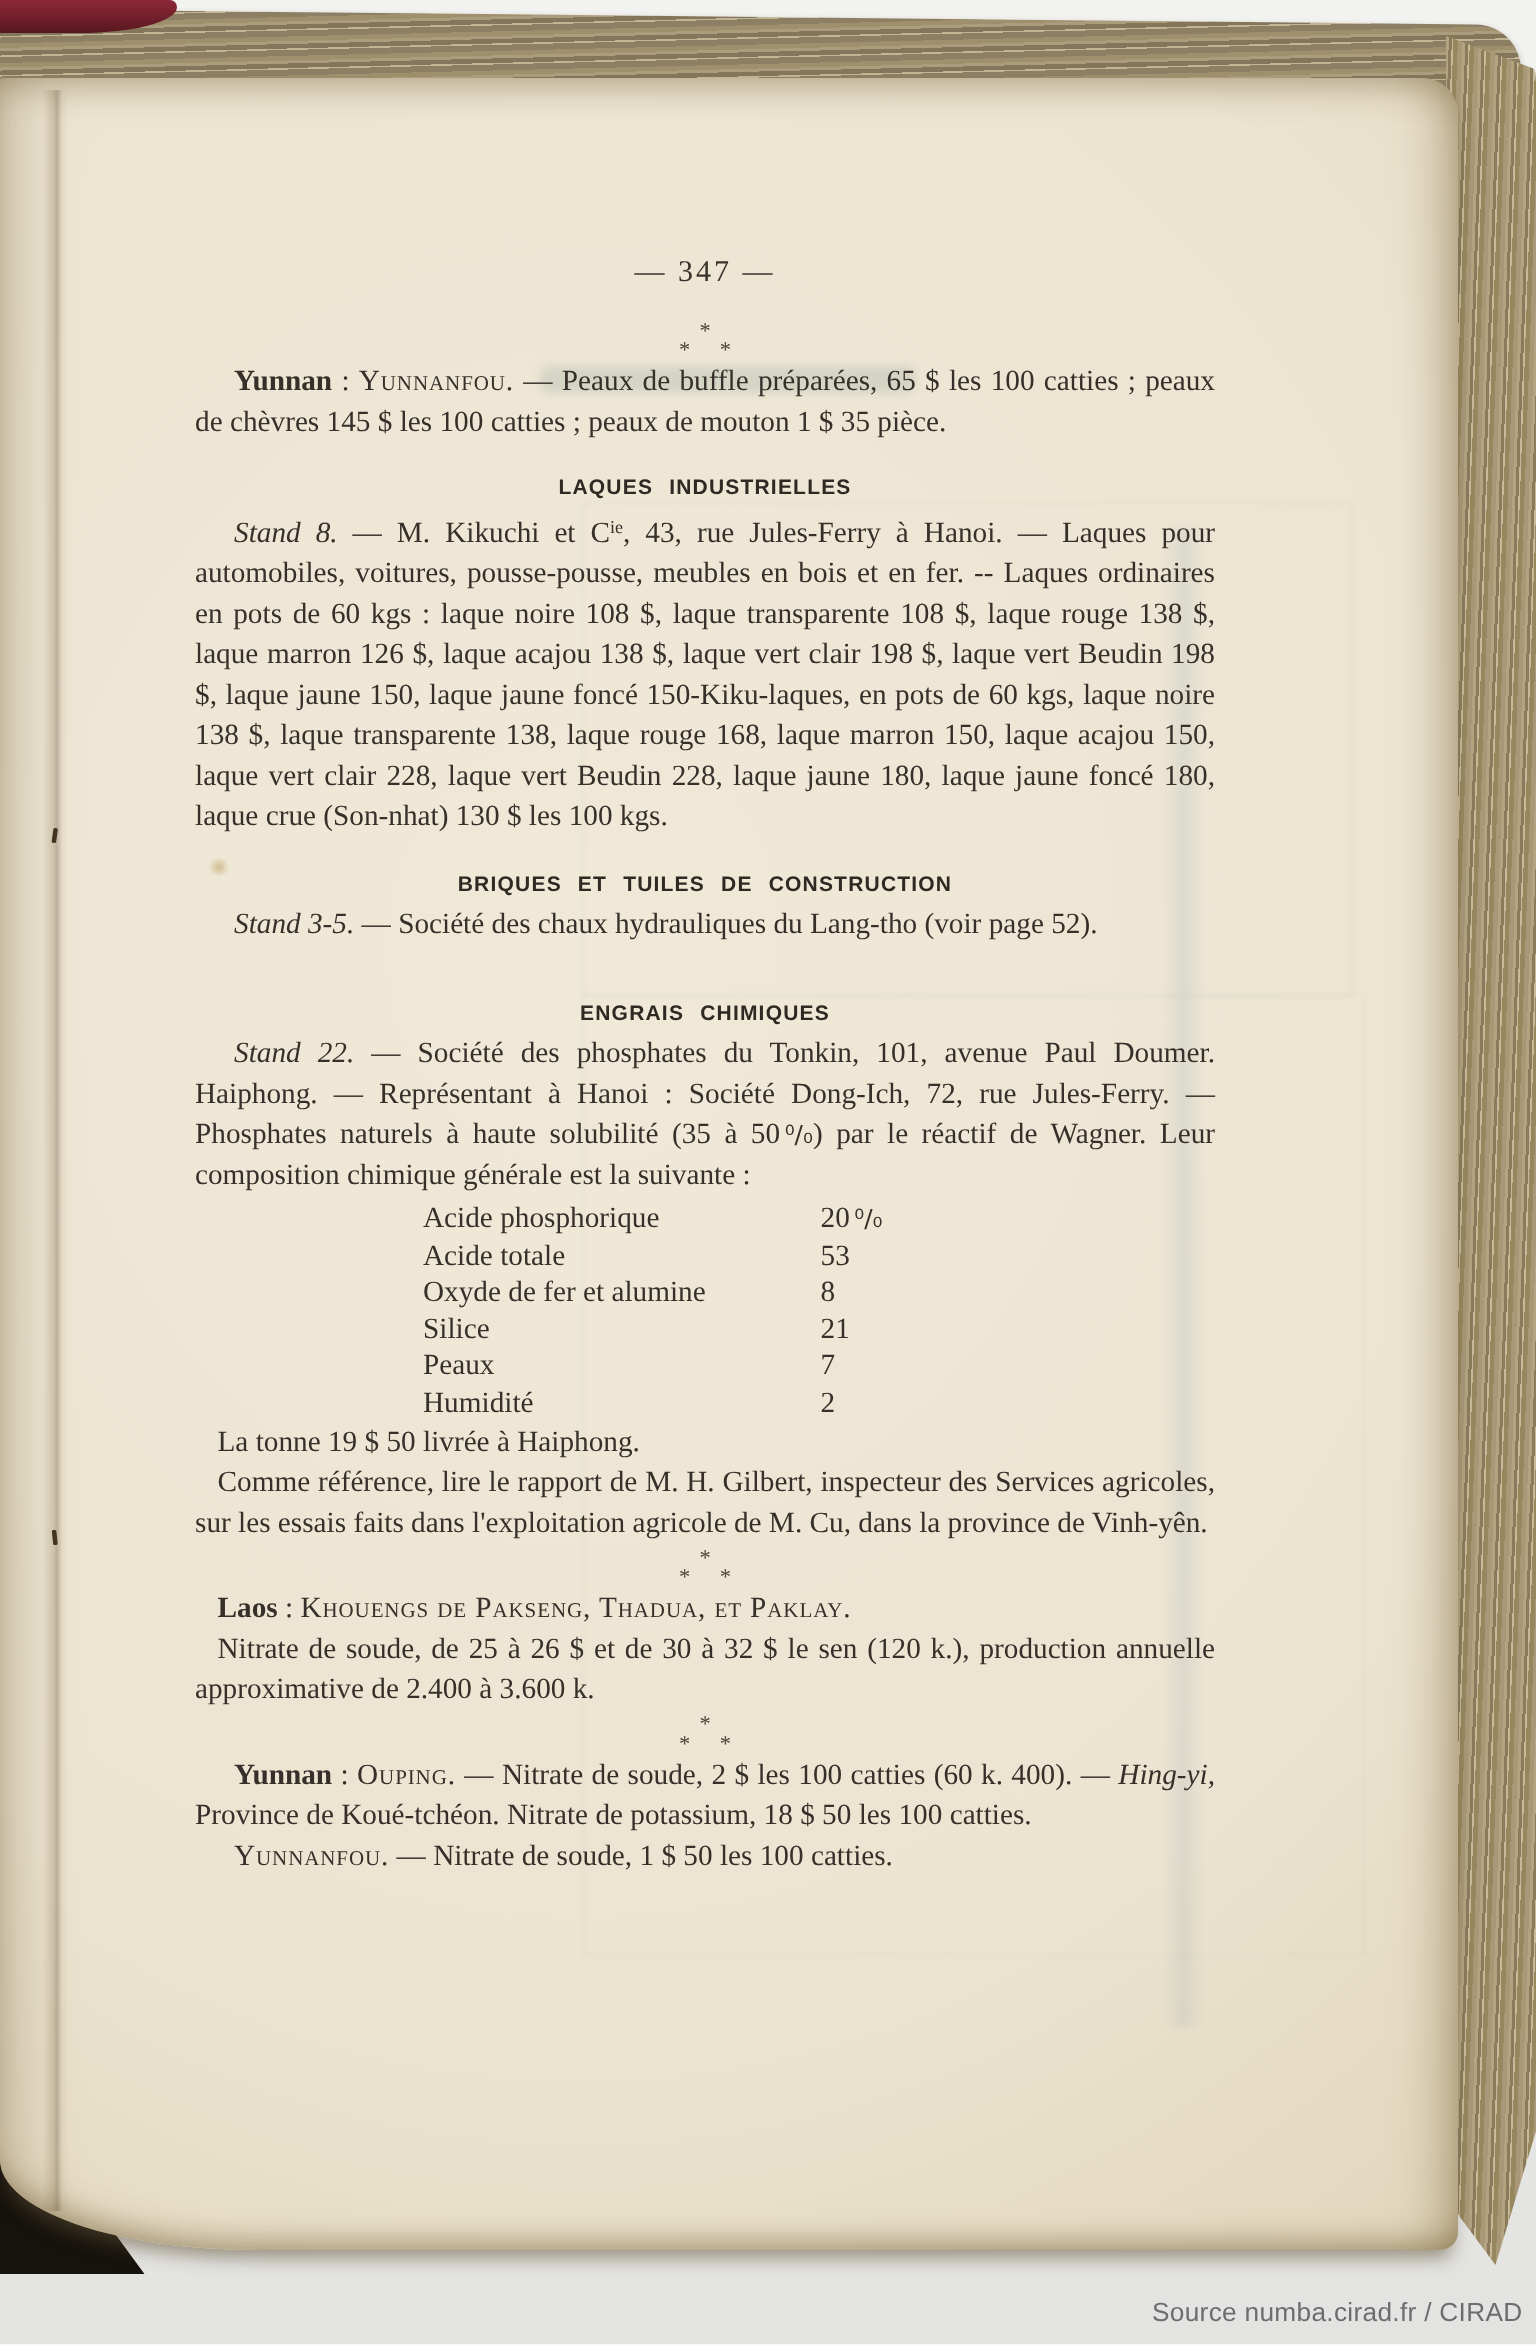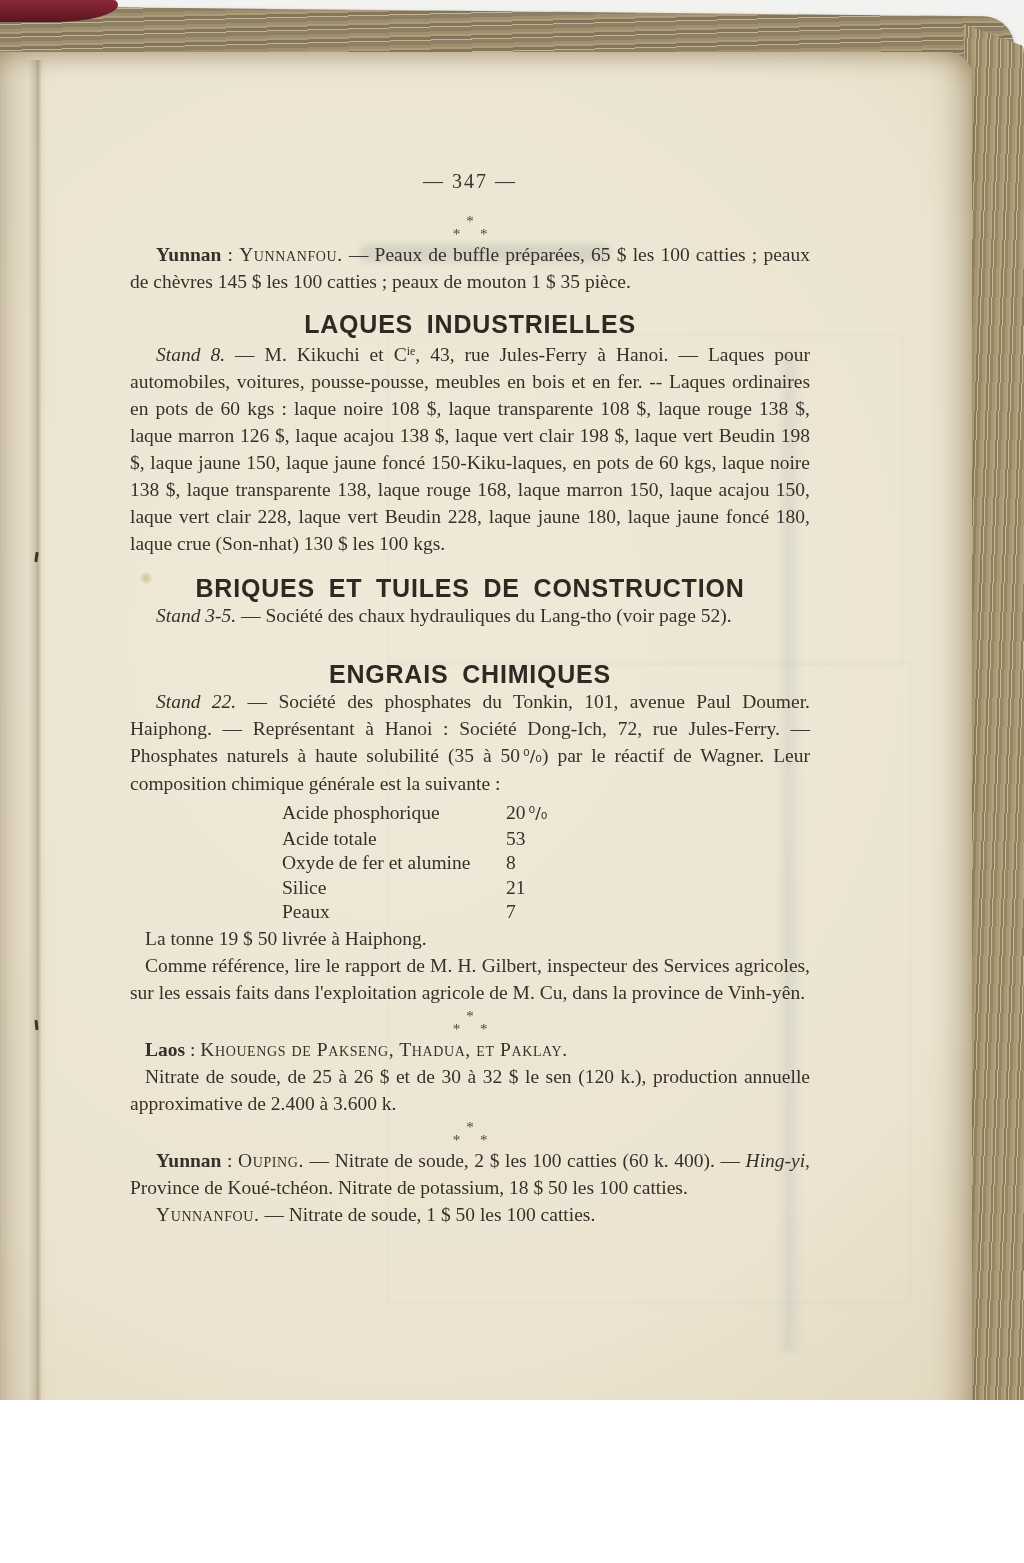--- a/index.html
+++ b/index.html
@@ -1,17 +1,17 @@
 <!DOCTYPE html>
 <html><head>
 <meta charset="utf-8">
 <style>
   html,body{margin:0;padding:0;}
   .scene{
-    position:relative; width:1024px; height:1400px; overflow:hidden;
+    position:relative; width:1024px; height:1563px; overflow:hidden;
     background:linear-gradient(180deg,#f2f2f0 0%,#ececea 50%,#e3e3e2 100%);
     font-family:"Liberation Serif","DejaVu Serif",serif;
   }
   .book{position:absolute;left:0;top:0;width:1024px;height:1516px;}
   .edge-top{
     position:absolute;left:0;top:6px;width:1014px;height:84px;
     background:repeating-linear-gradient(178deg,#ab9d7b 0 2px,#84765a 2px 5px,#c3b593 5px 6px,#8d7f63 6px 10px,#a08f6d 10px 13px);
     border-radius:2px 30px 6px 2px;
     transform:skewY(0.6deg); transform-origin:left top;
     box-shadow:0 2px 4px rgba(60,50,30,0.3);
@@ -64,38 +64,38 @@
 
   .text-col{position:absolute;left:130px;top:116px;width:680px;color:#37302a;
     font-size:19.5px;line-height:27px;}
   .pageno{text-align:center;font-size:20px;letter-spacing:2px;color:#3a332c;}
   .asterism{text-align:center;line-height:13px;margin-top:20px;font-size:15px;color:#4d453a;}
   .asterism span{display:block;}
   .ast-b{word-spacing:16px;}
   .text-col p{margin:0;text-align:justify;text-indent:26px;}
   p.small-indent{text-indent:15px;}
   h2{margin:0;text-align:center;text-indent:0;
-    font-family:"Liberation Sans",sans-serif;font-weight:700;font-size:25px;
+    font-family:"Liberation Sans",sans-serif;font-weight:700;font-size:14px;
     letter-spacing:0.8px;word-spacing:6px;color:#2e2923;}
   .sc{font-variant:small-caps;letter-spacing:0.6px;}
   .bold{font-weight:bold;}
   .it{font-style:italic;}
   .sup{font-size:12px;vertical-align:6px;}
   .pct{font-family:"DejaVu Sans",sans-serif;font-size:0.85em;margin-left:3px;margin-top:44px;}
 
   .mt-ast1{margin-top:20px;}
   .p-hides{margin-top:14px;}
   .h-laques{margin-top:16px;}
   .p-stand8{margin-top:9px;}
   .h-briques{margin-top:18px;}
   .p-briques{margin-top:8px;}
   .h-engrais{margin-top:32px;}
   .p-stand22{margin-top:8px;}
   .comp{margin-top:4px;margin-left:152px;line-height:24.5px;}
-  .comp-row{display:flex;}
+  .comp-row{display:flex;gap:41px;}
   .comp-label{width:224px;}
   .p-tonne{margin-top:2px;}
   .p-ref{margin-top:0;}
   .ast2{margin-top:4px;}
   .p-laos{margin-top:2px;}
   .p-nitrate{margin-top:0;}
   .ast3{margin-top:4px;}
   .p-ouping{margin-top:2px;}
   .p-yfou2{margin-top:6px;}
 
@@ -159,20 +159,24 @@
             <span class="comp-val">8</span>
           </div>
           <div class="comp-row">
             <span class="comp-label">Silice</span>
             <span class="comp-val">21</span>
           </div>
           <div class="comp-row">
             <span class="comp-label">Peaux</span>
             <span class="comp-val">7</span>
           </div>
+          <div class="comp-row">
+            <span class="comp-label">Humidité</span>
+            <span class="comp-val">2</span>
+          </div>
         </div>
 
         <p class="p-tonne small-indent">La tonne 19 $ 50 livrée à Haiphong.</p>
 
         <p class="p-ref small-indent">Comme référence, lire le rapport de M. H. Gilbert, inspecteur des Services agricoles, sur les essais faits dans l'exploitation agricole de M. Cu, dans la province de Vinh-yên.</p>
 
         <div class="asterism ast2">
           <span class="ast-t">*</span>
           <span class="ast-b">* *</span>
         </div>

